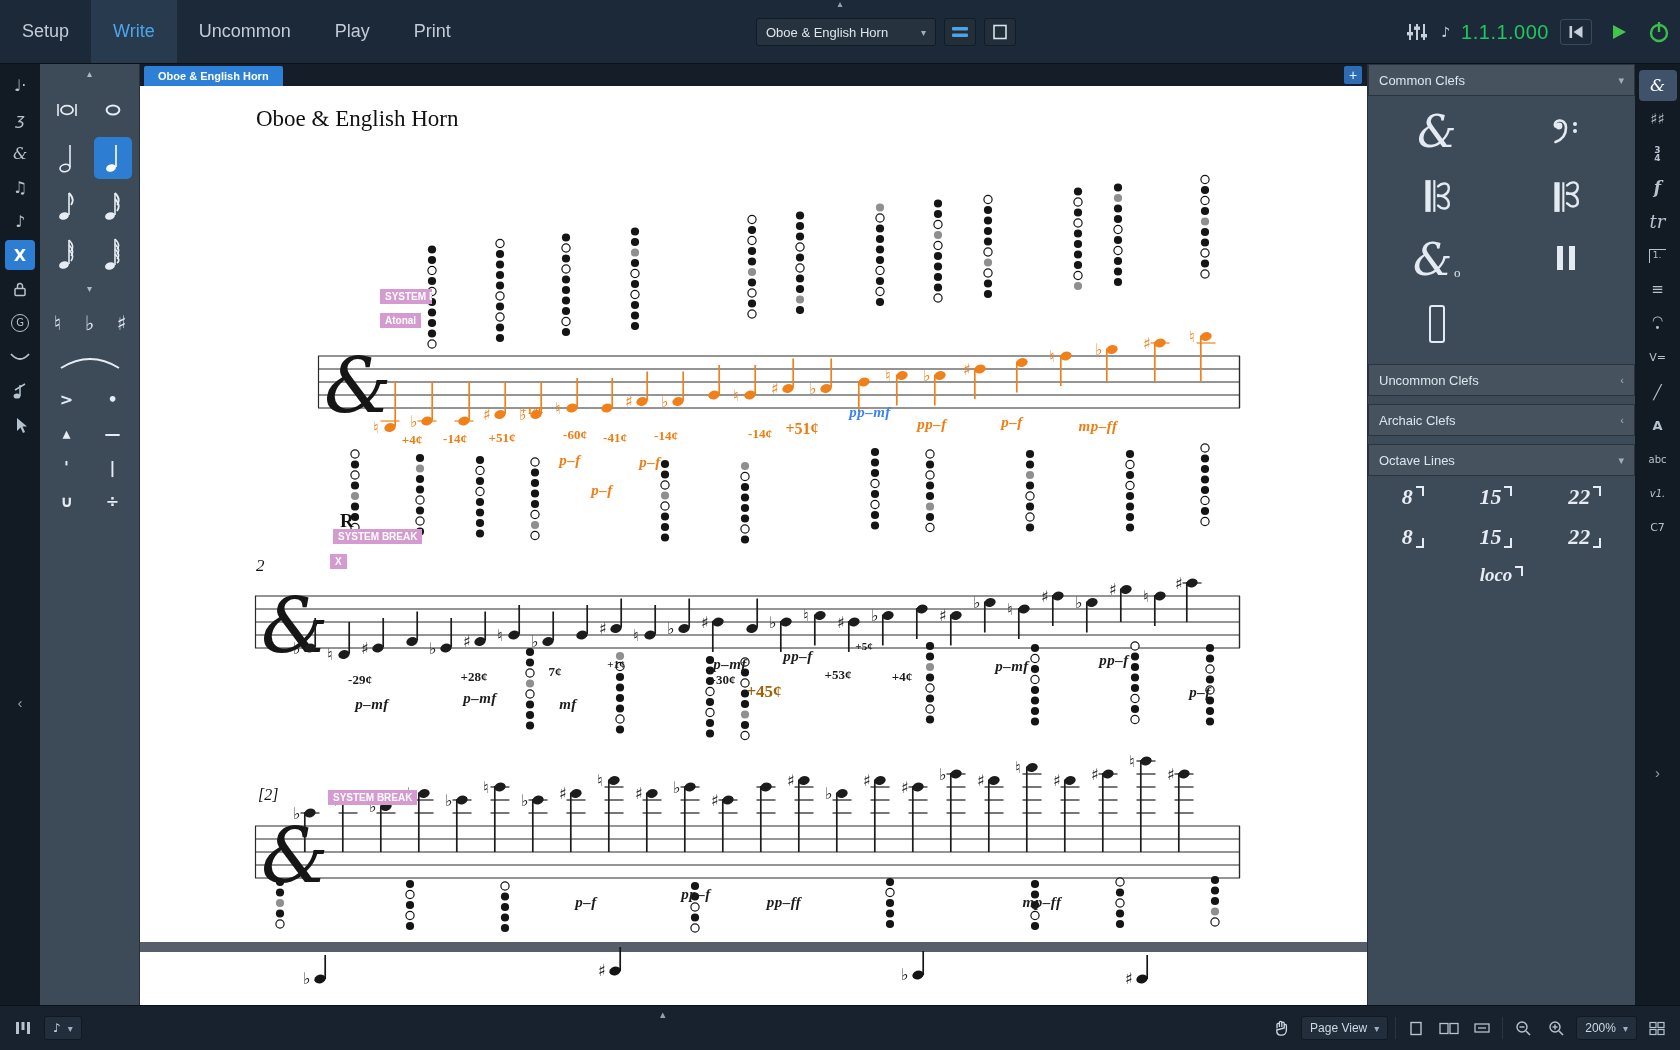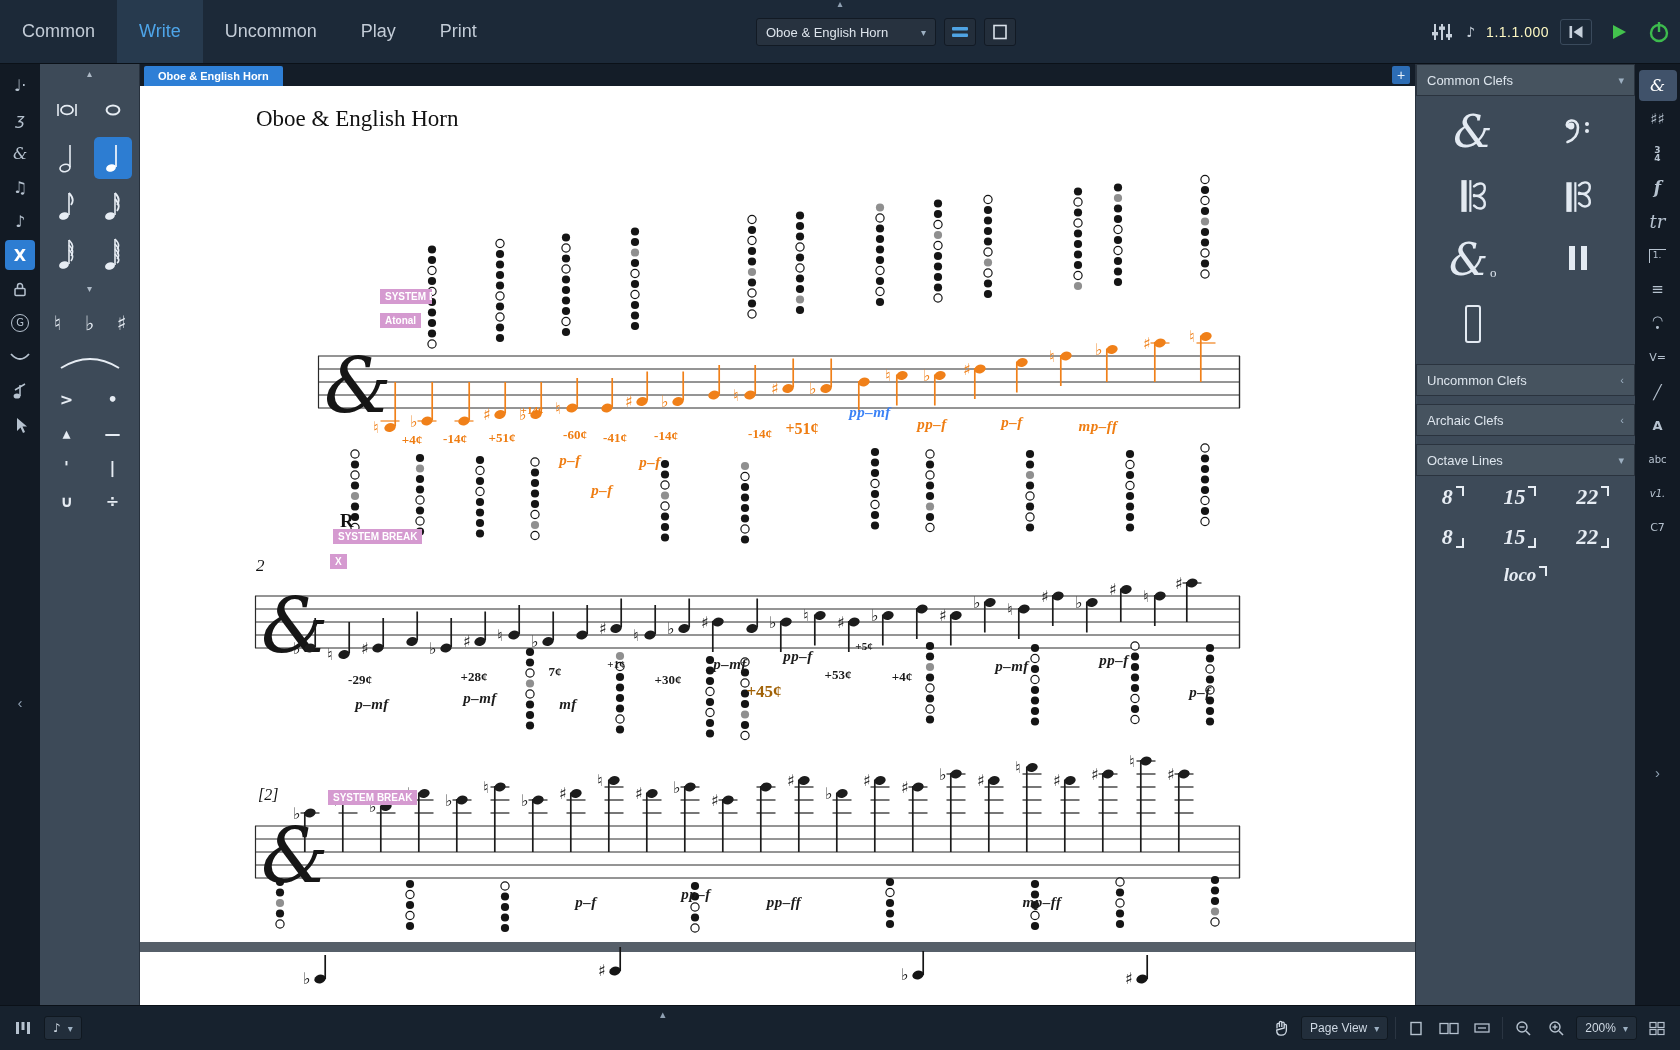--- a/index.html
+++ b/index.html
@@ -17,21 +17,21 @@
   .mode-tab.active{background:#273a4e;color:#4ea5e9}
   #top-center{position:absolute;left:886px;top:0;height:64px;transform:translateX(-50%);
     display:flex;align-items:center;gap:8px}
   .dd{display:flex;align-items:center;gap:10px;background:#27323f;border:1px solid #121a24;
     border-radius:3px;padding:0 9px;height:28px;color:#dde4ec;font-size:13px;white-space:nowrap}
   .chev{color:#9db0c2;font-size:10px}
   .viewbtn{background:#232e3b;border:1px solid #121a24;border-radius:3px;width:32px;height:28px;
     display:flex;align-items:center;justify-content:center}
   #top-right{position:absolute;right:8px;top:0;height:64px;display:flex;align-items:center;gap:11px}
   .tr-note{color:#c6d0db;font-family:"DejaVu Sans",sans-serif;font-size:14px}
-  .time{color:#fef9c3;font-size:14px;letter-spacing:.5px}
+  .time{color:#22c55e;font-size:20px;letter-spacing:.5px}
   .trbtn{background:transparent;border:1px solid #3a4a5c;border-radius:3px;width:32px;height:26px;
     display:flex;align-items:center;justify-content:center}
   .trbtn.noborder{border:none}
 
   
   #main{position:absolute;top:64px;bottom:45px;left:0;right:0;display:flex}
   #left-strip{width:40px;background:#121a24;position:relative;display:flex;flex-direction:column;
     align-items:center;padding-top:6px;gap:3px}
   .ls-icon{width:34px;height:31px;display:flex;align-items:center;justify-content:center;
     color:#b6c2cf;font-family:"DejaVu Sans",sans-serif;font-size:16px}
@@ -76,21 +76,21 @@
     font-size:23px;color:#111;z-index:2}
   .flow-title{position:absolute;left:608px;transform:translateX(-50%);top:64px;
     font-family:"Liberation Serif",serif;font-weight:600;font-size:33px;color:#111;z-index:2;white-space:nowrap}
   .rehearsal{position:absolute;left:200px;top:424px;font-family:"Liberation Serif",serif;
     font-weight:bold;font-size:19px;color:#111;z-index:2}
   .sysnum{position:absolute;font-family:"Liberation Serif",serif;font-style:italic;font-size:17px;color:#111;z-index:2}
   .sysnum.s2{left:116px;top:470px}
   .sysnum.s3{left:118px;top:700px;font-size:16px}
 
   
-  #right-panel{width:220px;background:#3d4a58;border-left:1px solid #27313d;display:flex;
+  #right-panel{width:268px;background:#3d4a58;border-left:1px solid #27313d;display:flex;
     flex-direction:column;overflow:hidden}
   .section-h{height:32px;min-height:32px;background:#46535f;border:1px solid #2a333e;
     display:flex;align-items:center;justify-content:space-between;padding:0 10px;
     color:#dde5ed;font-size:13px}
   .section-h .chev{font-size:11px}
   .clef-grid{display:grid;grid-template-columns:1fr 1fr;padding:6px 4px 2px;row-gap:4px}
   .clef-btn{height:60px;display:flex;align-items:center;justify-content:center;color:#e3eaf2}
   .amp{font-family:"DejaVu Serif",serif;font-style:italic;font-size:44px;line-height:1}
   .o8{font-family:"Liberation Serif",serif;font-size:13px;margin-left:2px;margin-top:26px;font-style:normal}
   .perc i{display:inline-block;width:6px;height:24px;background:currentColor;margin:0 3px}
@@ -129,21 +129,21 @@
   .vsep{width:1px;height:22px;background:#2a3542}
 </style>
 </head>
 <body>
 
 <div id="app">
 
   <header id="topbar">
     <span class="top-caret">▴</span>
     <nav id="mode-tabs">
-      <div class="mode-tab">Common</div>
+      <div class="mode-tab">Setup</div>
       <div class="mode-tab active">Write</div>
       <div class="mode-tab">Uncommon</div>
       <div class="mode-tab">Play</div>
       <div class="mode-tab">Print</div>
     </nav>
     <div id="top-center">
       <div class="dd" style="min-width:180px;justify-content:space-between">
         <span>Oboe &amp; English Horn</span>
         <span class="chev">▾</span>
       </div>
@@ -988,21 +988,21 @@
             <span class="dynamic-label" style="left: 462px; top: 396px; color: rgb(239, 125, 18);">p–f</span>
             <span class="dynamic-label" style="left: 510px; top: 368px; color: rgb(239, 125, 18);">p–f</span>
             <span class="dynamic-label" style="left: 730px; top: 318px; color: #3b82f6;">pp–mf</span>
             <span class="dynamic-label" style="left: 792px; top: 330px; color: rgb(239, 125, 18);">pp–f</span>
             <span class="dynamic-label" style="left: 872px; top: 328px; color: rgb(239, 125, 18);">p–f</span>
             <span class="dynamic-label" style="left: 958px; top: 332px; color: rgb(239, 125, 18);">mp–ff</span>
             <span class="cents-label" style="left: 220px; top: 586px; color: rgb(28, 28, 28);">-29¢</span>
             <span class="cents-label" style="left: 334px; top: 583px; color: rgb(28, 28, 28);">+28¢</span>
             <span class="cents-label" style="left: 415px; top: 578px; color: rgb(28, 28, 28);">7¢</span>
             <span class="cents-label" style="left: 476px; top: 572px; font-size: 11px; color: rgb(28, 28, 28);">+1¢</span>
-            <span class="cents-label" style="left: 528px; top: 586px; color: rgb(28, 28, 28);">+30¢</span>
+            <span class="cents-label" style="left: 582px; top: 586px; color: rgb(28, 28, 28);">+30¢</span>
             <span class="cents-label" style="left: 624px; top: 596px; font-size: 17px; color: #a16207;">+45¢</span>
             <span class="cents-label" style="left: 698px; top: 581px; color: rgb(28, 28, 28);">+53¢</span>
             <span class="cents-label" style="left: 724px; top: 554px; font-size: 11px; color: rgb(28, 28, 28);">+5¢</span>
             <span class="cents-label" style="left: 762px; top: 583px; color: rgb(28, 28, 28);">+4¢</span>
             <span class="dynamic-label" style="left: 232px; top: 610px; color: rgb(28, 28, 28);">p–mf</span>
             <span class="dynamic-label" style="left: 340px; top: 604px; color: rgb(28, 28, 28);">p–mf</span>
             <span class="dynamic-label" style="left: 428px; top: 610px; color: rgb(28, 28, 28);">mf</span>
             <span class="dynamic-label" style="left: 590px; top: 570px; color: rgb(28, 28, 28);">p–mf</span>
             <span class="dynamic-label" style="left: 658px; top: 562px; color: rgb(28, 28, 28);">pp–f</span>
             <span class="dynamic-label" style="left: 872px; top: 572px; color: rgb(28, 28, 28);">p–mf</span>

